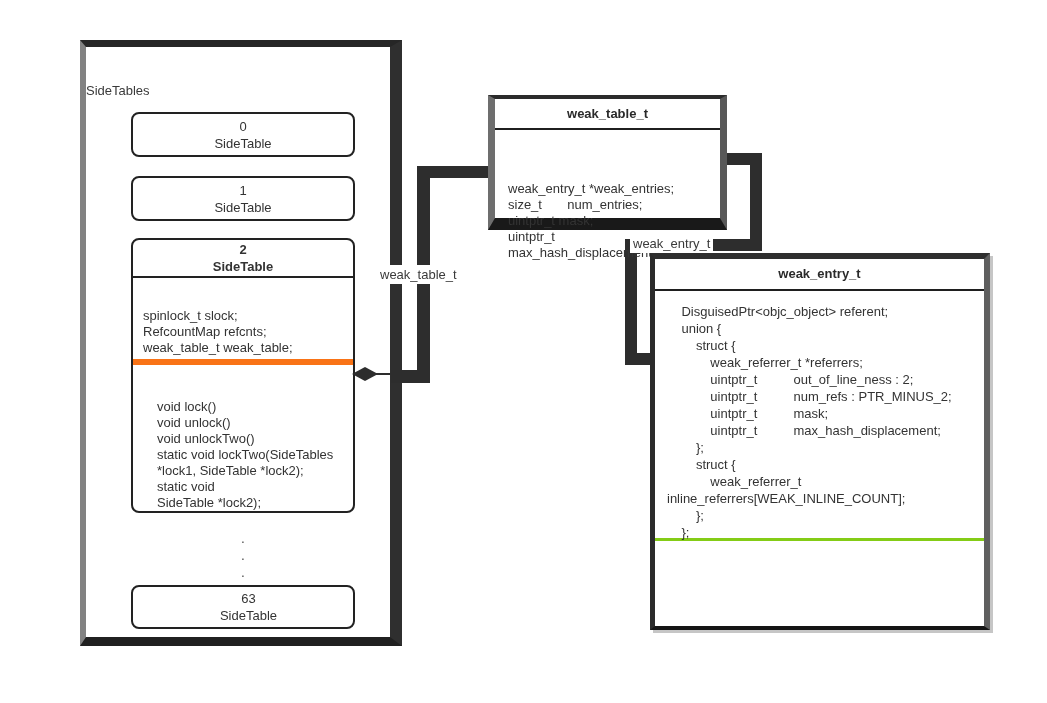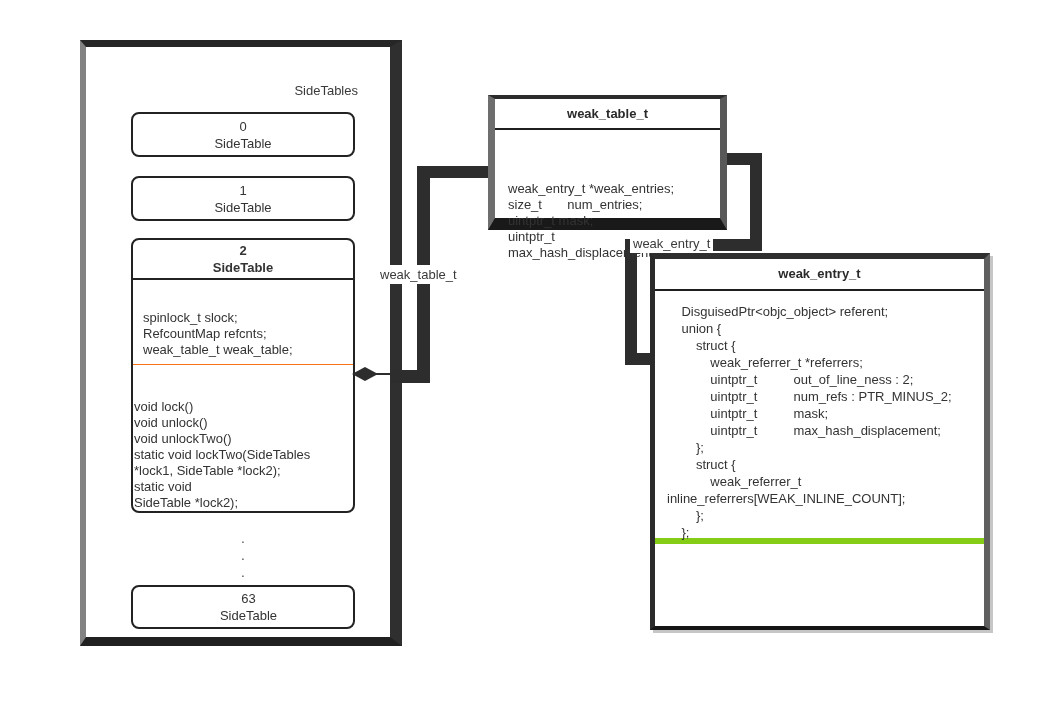--- a/index.html
+++ b/index.html
@@ -8,57 +8,57 @@
     font-family:"Liberation Sans","DejaVu Sans",sans-serif;color:#333;
   }
   .abs{position:absolute;}
   .line{white-space:pre-wrap;}
 
   
   .st-container{
     left:80px;top:40px;width:322px;height:606px;box-sizing:border-box;background:#fff;
     border-style:solid;border-color:#262626 #2f2f2f #202020 #828282;border-width:7px 12px 9px 6px;
   }
-  .st-title{left:0;top:36px;width:272px;text-align:right;font-size:13px;color:#3a3a3a;}
+  .st-title{left:0;top:36px;width:272px;text-align:left;font-size:13px;color:#3a3a3a;}
   .st-cell{
     left:45px;width:224px;box-sizing:border-box;border:2px solid #222;border-radius:8px;background:#fff;
     font-size:13px;line-height:17px;color:#333;
   }
   .st-cell-0{top:65px;height:45px;display:flex;flex-direction:column;justify-content:center;align-items:center;}
   .st-cell-1{top:129px;height:45px;display:flex;flex-direction:column;justify-content:center;align-items:center;}
   .st-cell-63{top:538px;height:44px;display:flex;flex-direction:column;justify-content:center;padding-left:11px;text-align:center;}
   .st-detail{
     left:45px;top:191px;width:224px;height:275px;box-sizing:border-box;border:2px solid #222;border-radius:8px;
     background:#fff;display:flex;flex-direction:column;font-size:13px;color:#333;
   }
   .st-detail-head{
     height:46px;border-bottom:2px solid #222;display:flex;flex-direction:column;
     justify-content:center;align-items:center;font-weight:bold;line-height:17px;
   }
-  .st-detail-fields{height:78px;border-bottom:1px solid #f97316;padding:14px 6px 0 10px;box-sizing:content-box;line-height:16px;margin-top:16px;}
+  .st-detail-fields{height:78px;border-bottom:6px solid #f97316;padding:14px 6px 0 10px;box-sizing:content-box;line-height:16px;margin-top:16px;}
   .st-detail-fields{height:64px;}
-  .st-detail-methods{flex:1;padding:6px 4px 0 1px;line-height:16px;margin-top:28px;}
+  .st-detail-methods{flex:1;padding:6px 4px 0 24px;line-height:16px;margin-top:28px;}
   .st-dots{left:45px;top:484px;width:224px;text-align:center;font-size:12px;line-height:17px;color:#333;}
 
   
   .wt-box{
     left:488px;top:95px;width:239px;height:135px;box-sizing:border-box;background:#fff;
     border-style:solid;border-color:#2b2b2b #585858 #191919 #6e6e6e;border-width:4px 7px 12px 7px;
   }
   .wt-title{height:29px;line-height:29px;text-align:center;font-weight:bold;font-size:13px;color:#2a2a2a;border-bottom:2px solid #1f1f1f;}
   .wt-fields{padding:5px 4px 0 13px;font-size:13px;line-height:16px;margin-top:46px;}
 
   
   .we-box{
     left:650px;top:253px;width:340px;height:377px;box-sizing:border-box;background:#fff;
     border-style:solid;border-color:#2f2f2f #5f5f5f #151515 #2b2b2b;border-width:6px 6px 4px 5px;
     box-shadow:3px 3px 0 #c6c6c6;display:flex;flex-direction:column;
   }
   .we-title{height:30px;line-height:30px;text-align:center;font-weight:bold;font-size:13px;color:#2a2a2a;border-bottom:2px solid #1f1f1f;}
-  .we-fields{height:250px;border-bottom:6px solid #84cc16;padding:12px 4px 0 12px;font-size:13px;line-height:17px;box-sizing:content-box;}
+  .we-fields{height:250px;border-bottom:3px solid #84cc16;padding:12px 4px 0 12px;font-size:13px;line-height:17px;box-sizing:content-box;}
   .we-fields{height:235px;}
   .we-methods{flex:1;padding:9px 4px 0 11px;font-size:13px;line-height:16px;}
 
   
   .seg{background:#2d2d2d;}
   .segA{left:417px;top:166px;width:71px;height:12px;}
   .segB{left:417px;top:166px;width:13px;height:217px;}
   .segC{left:391px;top:370px;width:39px;height:13px;}
   .thinline{left:355px;top:373px;width:62px;height:2px;}
   .diamond{left:352px;top:367px;width:26px;height:14px;}

